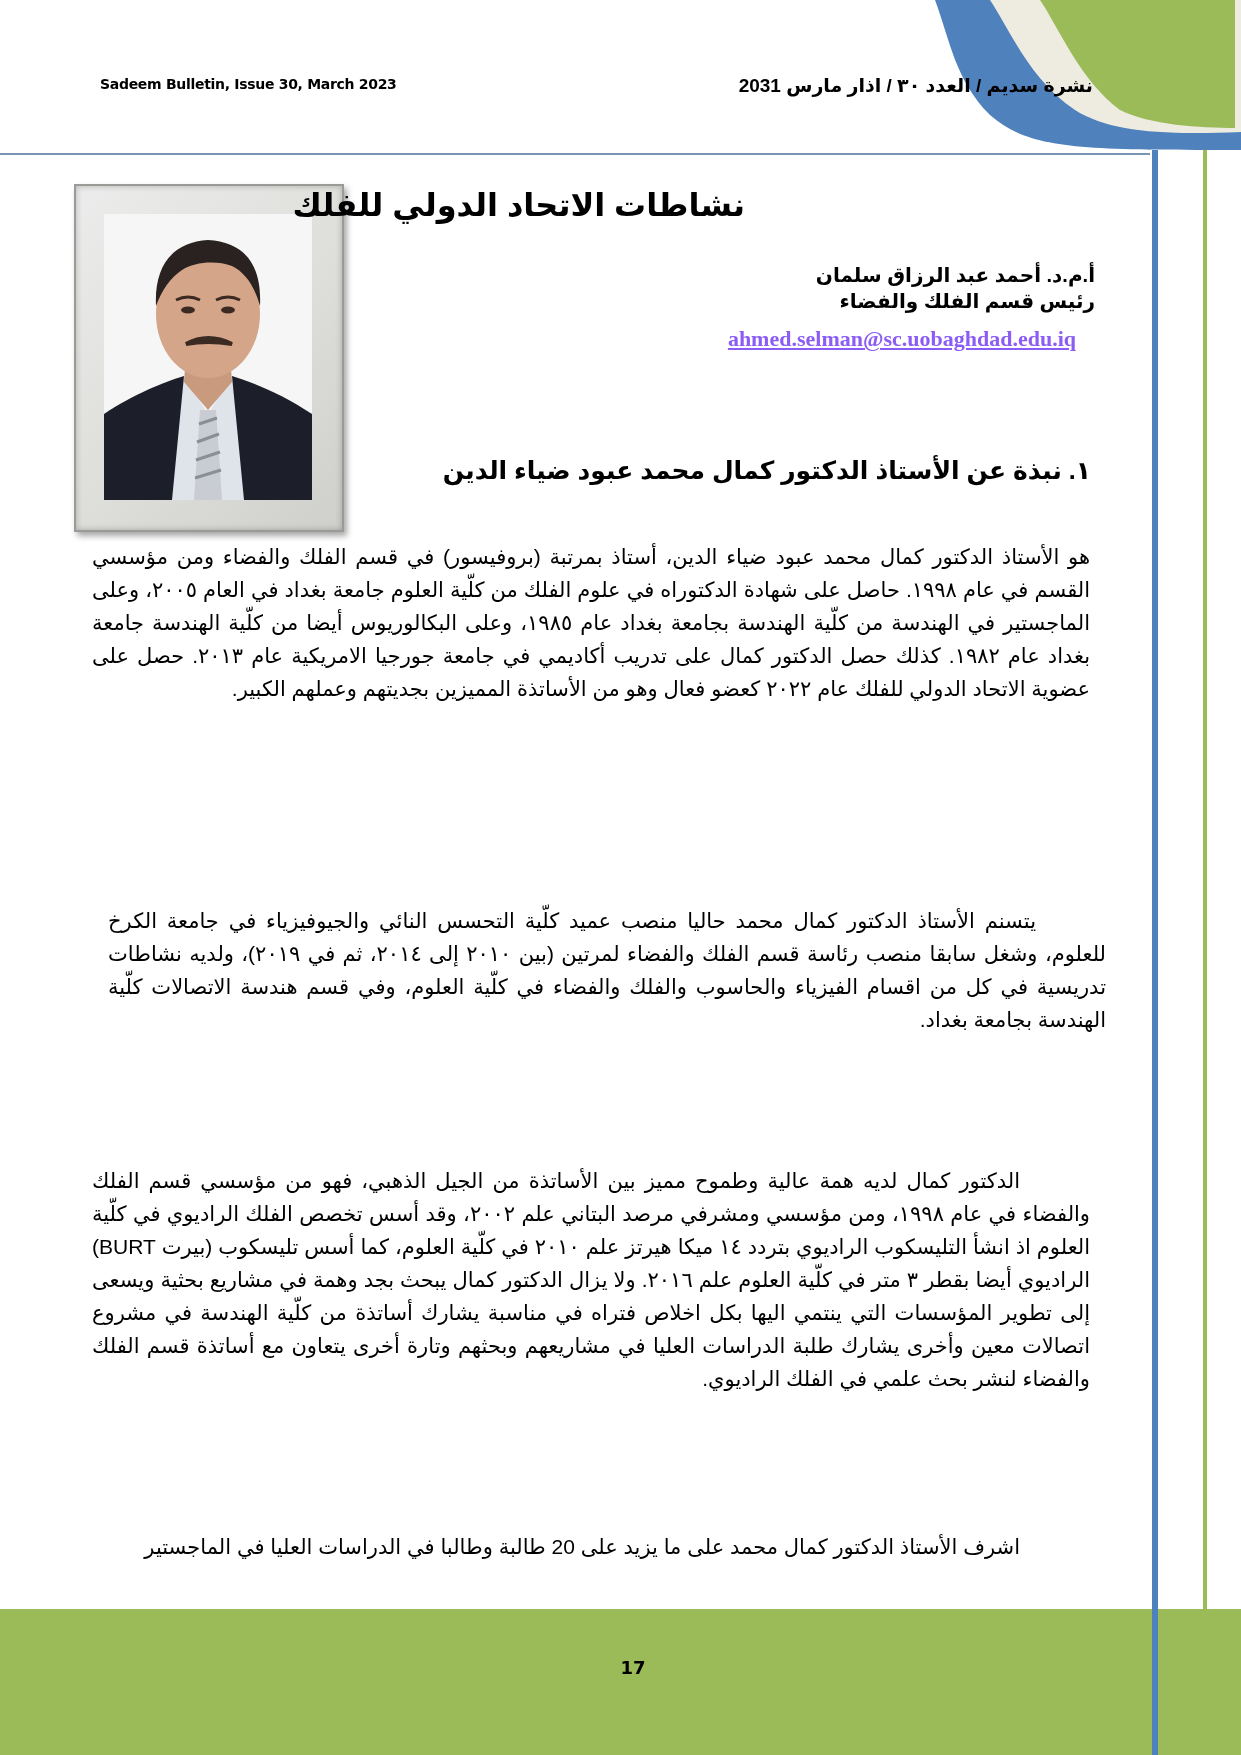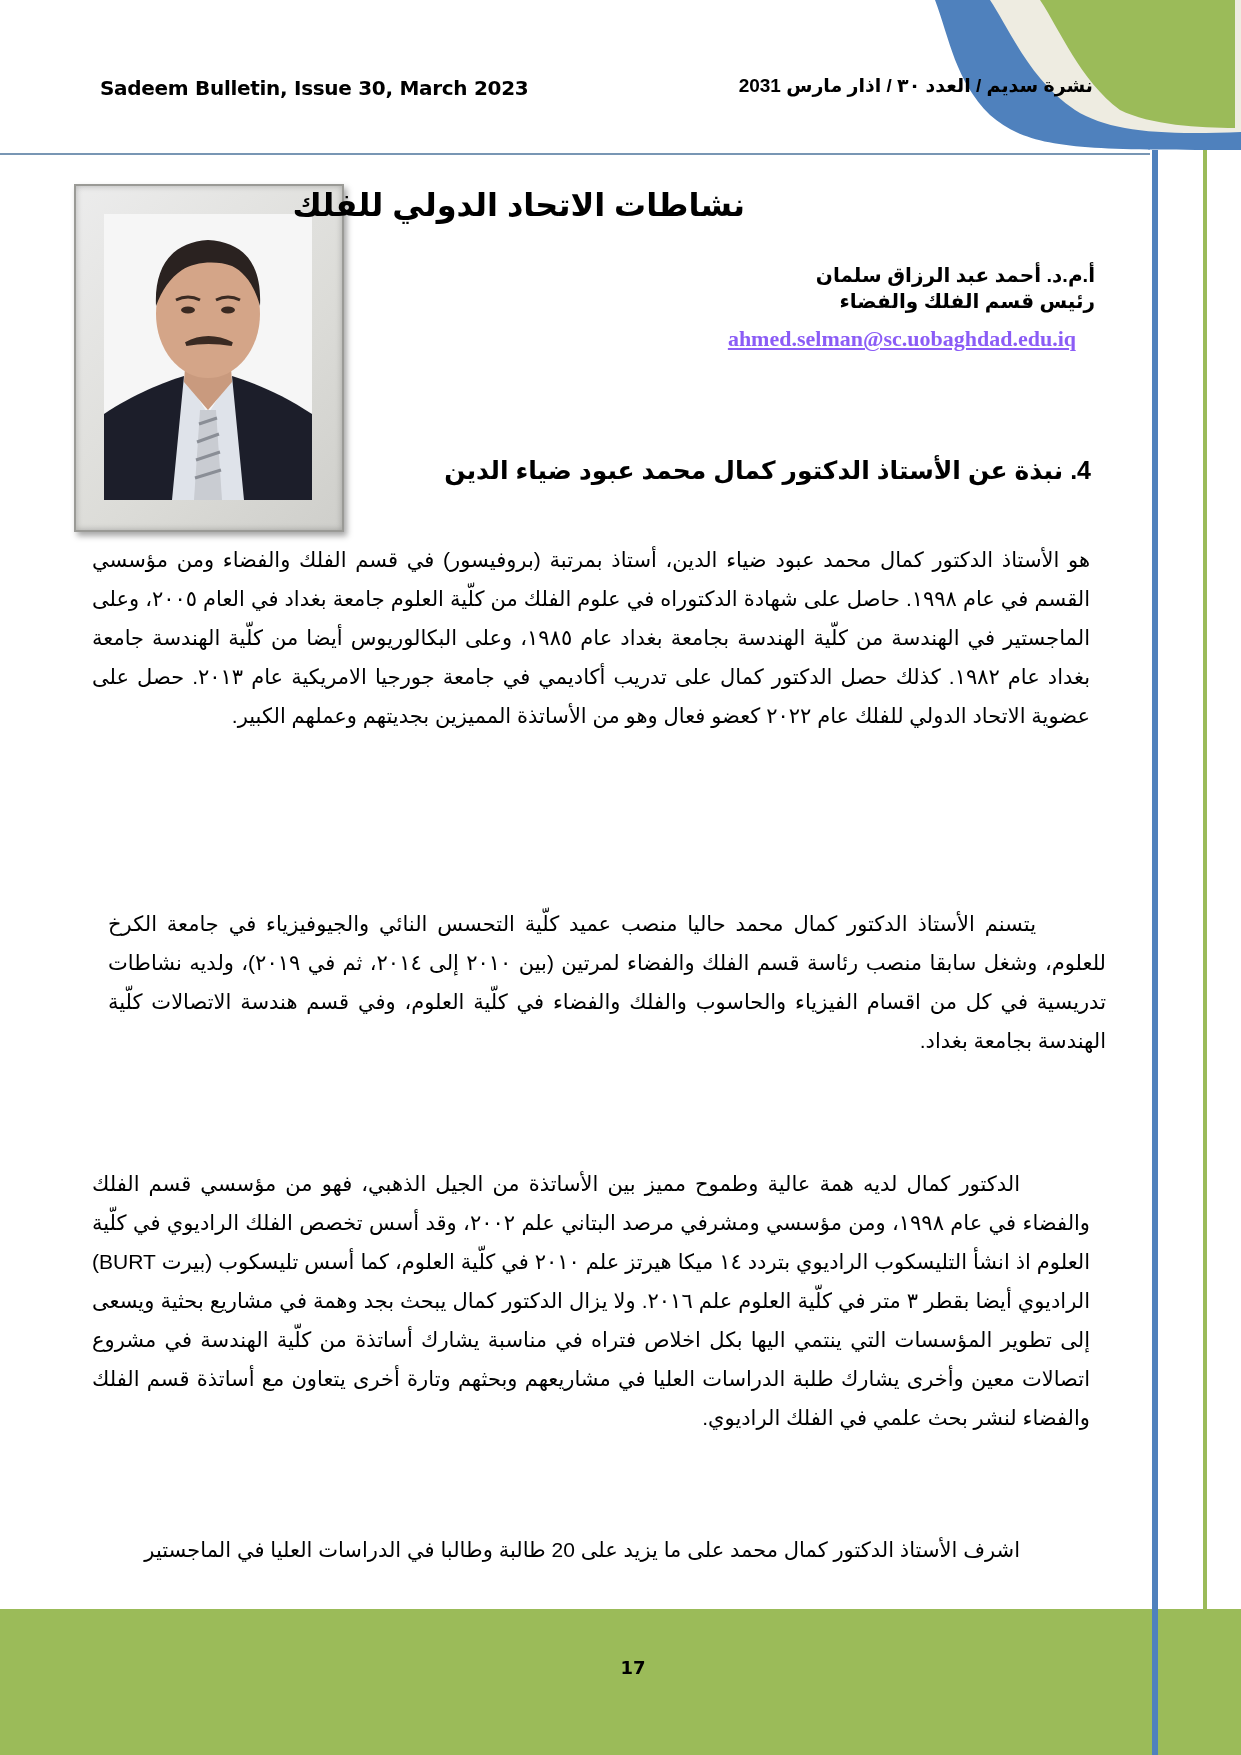--- a/index.html
+++ b/index.html
@@ -5,21 +5,21 @@
     html, body { margin: 0; padding: 0; }
     body {
       width: 1241px; height: 1755px; position: relative; overflow: hidden;
       background: #ffffff;
       font-family: "Liberation Sans", "DejaVu Sans", sans-serif;
       color: #000;
     }
     .header-deco { position: absolute; left: 0; top: 0; width: 1241px; height: 160px; }
     .header-en {
       position: absolute; left: 100px; top: 76px;
-      font-family: "DejaVu Sans", sans-serif; font-weight: bold; font-size: 20px;
+      font-family: "DejaVu Sans", sans-serif; font-weight: bold; font-size: 14px;
       letter-spacing: -0.3px;
     }
     .header-ar {
       position: absolute; right: 148px; top: 74px; direction: rtl;
       font-weight: bold; font-size: 19px;
     }
     .header-rule {
       position: absolute; left: 0; top: 153px; width: 1150px; height: 2px;
       background: #7896b4;
     }
@@ -52,21 +52,21 @@
       font-size: 22px; color: #8b5cf6; text-decoration: underline; direction: ltr;
     }
     .section-heading {
       position: absolute; right: 150px; top: 456px; direction: rtl;
       font-weight: bold; font-size: 25px;
     }
     .body-text {
       position: absolute; left: 92px; width: 998px; direction: rtl;
       text-align: justify; text-align-last: right;
       font-family: "Liberation Sans", "DejaVu Sans", sans-serif;
-      font-size: 21px; line-height: 39px;
+      font-size: 21px; line-height: 33px;
     }
     .p1 { top: 540px; }
     .p2 { top: 888px; text-indent: 70px; }
     .p3 { top: 1164px; text-indent: 70px; }
     .p4 { top: 1530px; text-indent: 70px; }
 
     .footer-band {
       position: absolute; left: 0; top: 1609px; width: 1241px; height: 146px;
       background: #9bbb59;
     }
@@ -123,21 +123,21 @@
 </div>
 
 <div class="article-title">نشاطات الاتحاد الدولي للفلك</div>
 
 <div class="author-block">
   <div>أ.م.د. أحمد عبد الرزاق سلمان</div>
   <div>رئيس قسم الفلك والفضاء</div>
 </div>
 <a class="author-email">ahmed.selman@sc.uobaghdad.edu.iq</a>
 
-<div class="section-heading">4. نبذة عن الأستاذ الدكتور كمال محمد عبود ضياء الدين</div>
+<div class="section-heading">١. نبذة عن الأستاذ الدكتور كمال محمد عبود ضياء الدين</div>
 
 <p class="body-text p1" style="margin:0">هو الأستاذ الدكتور كمال محمد عبود ضياء الدين، أستاذ بمرتبة (بروفيسور) في قسم الفلك والفضاء ومن مؤسسي القسم في عام ١٩٩٨. حاصل على شهادة الدكتوراه في علوم الفلك من كلّية العلوم جامعة بغداد في العام ٢٠٠٥، وعلى الماجستير في الهندسة من كلّية الهندسة بجامعة بغداد عام ١٩٨٥، وعلى البكالوريوس أيضا من كلّية الهندسة جامعة بغداد عام ١٩٨٢. كذلك حصل الدكتور كمال على تدريب أكاديمي في جامعة جورجيا الامريكية عام ٢٠١٣. حصل على عضوية الاتحاد الدولي للفلك عام ٢٠٢٢ كعضو فعال وهو من الأساتذة المميزين بجديتهم وعملهم الكبير.</p>
 <p class="body-text p2" style="margin:16px">يتسنم الأستاذ الدكتور كمال محمد حاليا منصب عميد كلّية التحسس النائي والجيوفيزياء في جامعة الكرخ للعلوم، وشغل سابقا منصب رئاسة قسم الفلك والفضاء لمرتين (بين ٢٠١٠ إلى ٢٠١٤، ثم في ٢٠١٩)، ولديه نشاطات تدريسية في كل من اقسام الفيزياء والحاسوب والفلك والفضاء في كلّية العلوم، وفي قسم هندسة الاتصالات كلّية الهندسة بجامعة بغداد.</p>
 <p class="body-text p3" style="margin:0">الدكتور كمال لديه همة عالية وطموح مميز بين الأساتذة من الجيل الذهبي، فهو من مؤسسي قسم الفلك والفضاء في عام ١٩٩٨، ومن مؤسسي ومشرفي مرصد البتاني علم ٢٠٠٢، وقد أسس تخصص الفلك الراديوي في كلّية العلوم اذ انشأ التليسكوب الراديوي بتردد ١٤ ميكا هيرتز علم ٢٠١٠ في كلّية العلوم، كما أسس تليسكوب (بيرت BURT) الراديوي أيضا بقطر ٣ متر في كلّية العلوم علم ٢٠١٦. ولا يزال الدكتور كمال يبحث بجد وهمة في مشاريع بحثية ويسعى إلى تطوير المؤسسات التي ينتمي اليها بكل اخلاص فتراه في مناسبة يشارك أساتذة من كلّية الهندسة في مشروع اتصالات معين وأخرى يشارك طلبة الدراسات العليا في مشاريعهم وبحثهم وتارة أخرى يتعاون مع أساتذة قسم الفلك والفضاء لنشر بحث علمي في الفلك الراديوي.</p>
 <p class="body-text p4" style="margin:0">اشرف الأستاذ الدكتور كمال محمد على ما يزيد على 20 طالبة وطالبا في الدراسات العليا في الماجستير</p>
 
 <div class="footer-band"></div>
 <div class="vline-blue" style="top:1609px;height:146px;z-index:2"></div>
 <div class="page-number">17</div>
 

